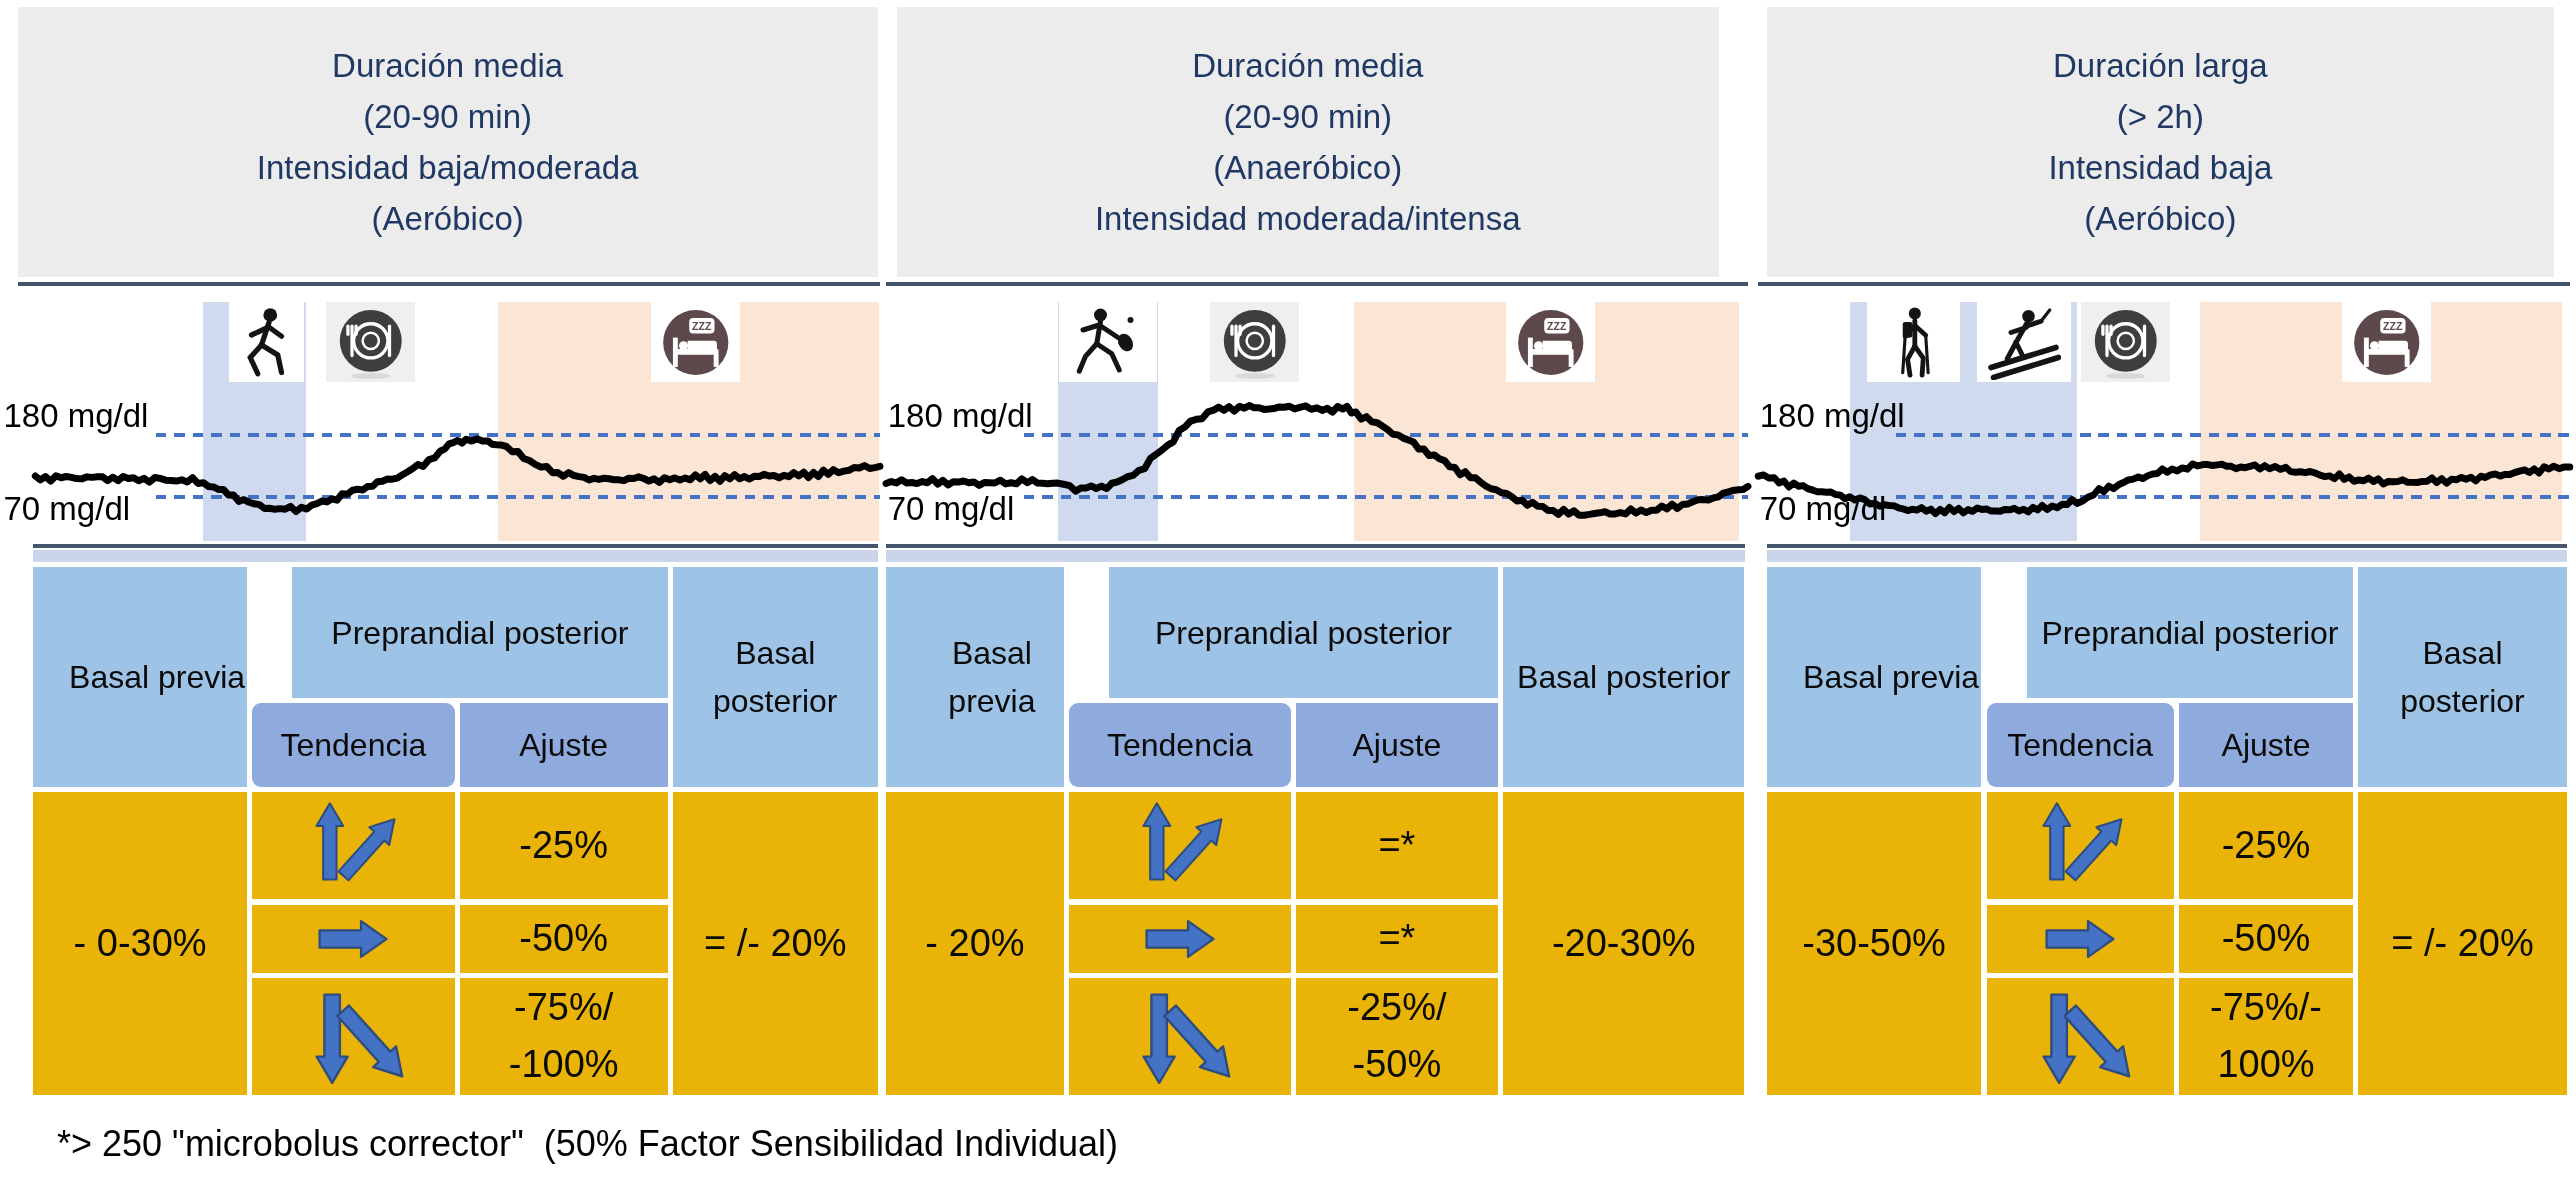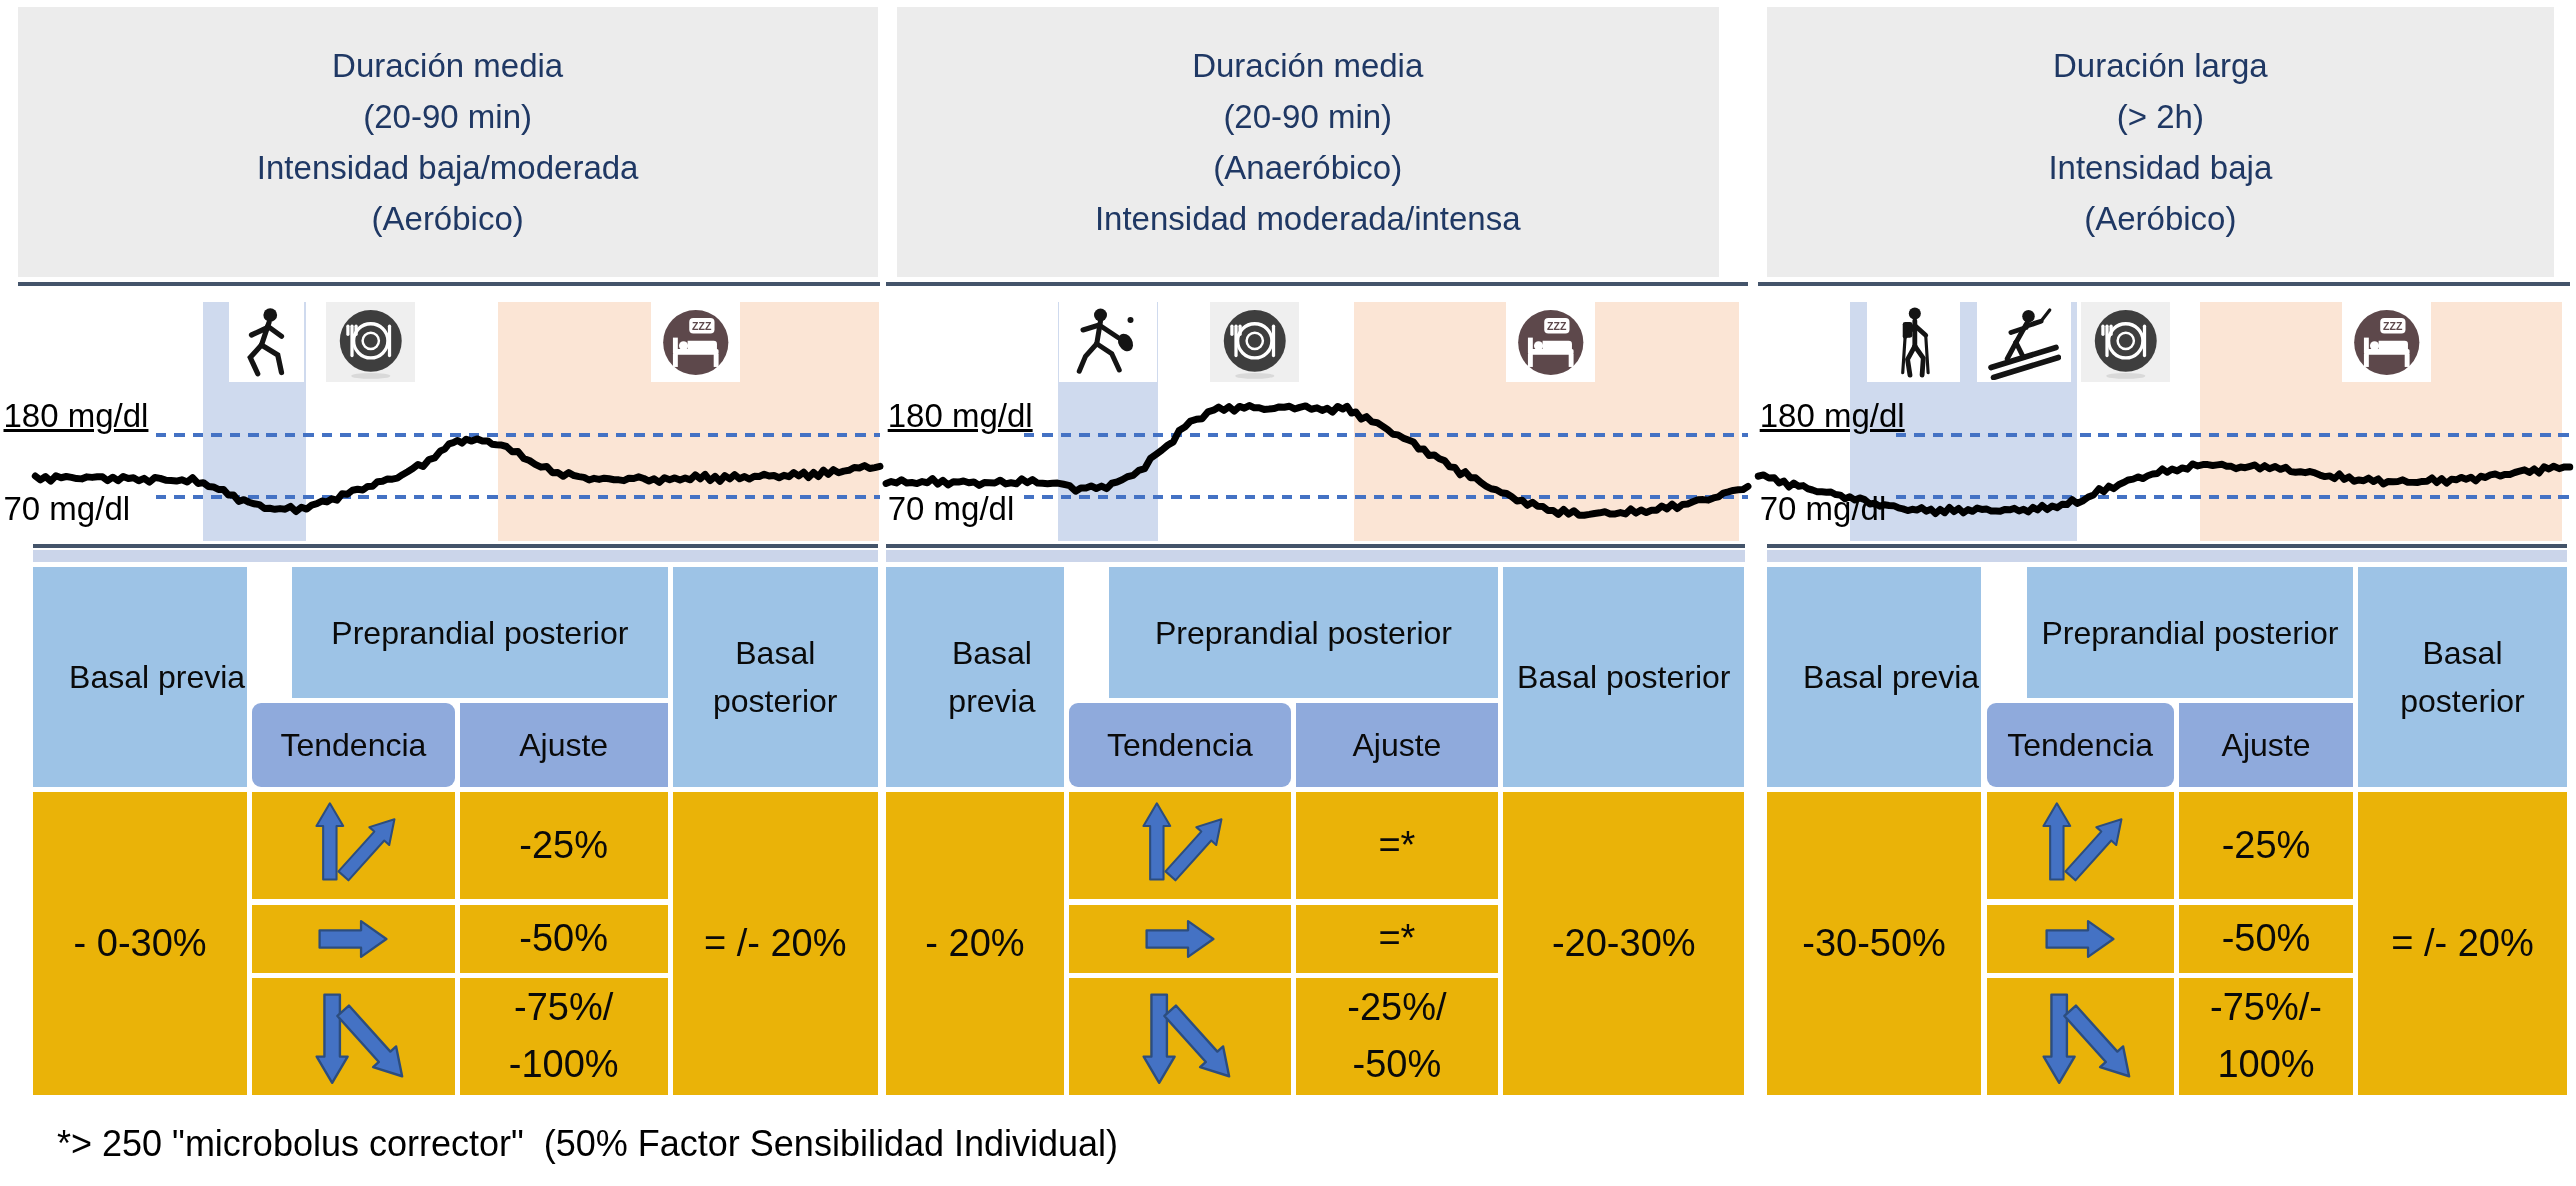--- a/index.html
+++ b/index.html
@@ -27,21 +27,21 @@
   
   .chart{position:absolute;top:289px;left:0;right:0;height:252px;}
   .band{position:absolute;top:13px;bottom:0;}
   .band-ex{background:#CFDAEE;}
   .band-sleep{background:#FBE5D5;}
   .dash{position:absolute;left:138px;right:0;height:3.5px;
         background:repeating-linear-gradient(90deg,#4472C4 0 10.5px,rgba(0,0,0,0) 10.5px 18.4px);}
   .dash-180{top:144px;}
   .dash-70{top:206px;}
   .axis-label{position:absolute;font-size:33px;color:#000;white-space:nowrap;}
-  .label-180{top:108px;left:1.7px;text-decoration:underline;}
+  .label-180{top:108px;left:1.7px;}
   .label-70{top:201px;left:1.7px;}
   #panel0 .axis-label{left:-14px;}
   .icon-box{position:absolute;top:13px;height:80px;background:#ffffff;
             display:flex;align-items:center;justify-content:center;}
   .icon-box svg{height:75px;display:block;}
   .icon-meal-box{background:#EFEFEF;}
   svg.trace{position:absolute;left:0;top:0;width:100%;height:100%;overflow:visible;}
   svg.trace path{fill:none;stroke:#000;stroke-width:8;stroke-linejoin:round;stroke-linecap:round;}
 
   

